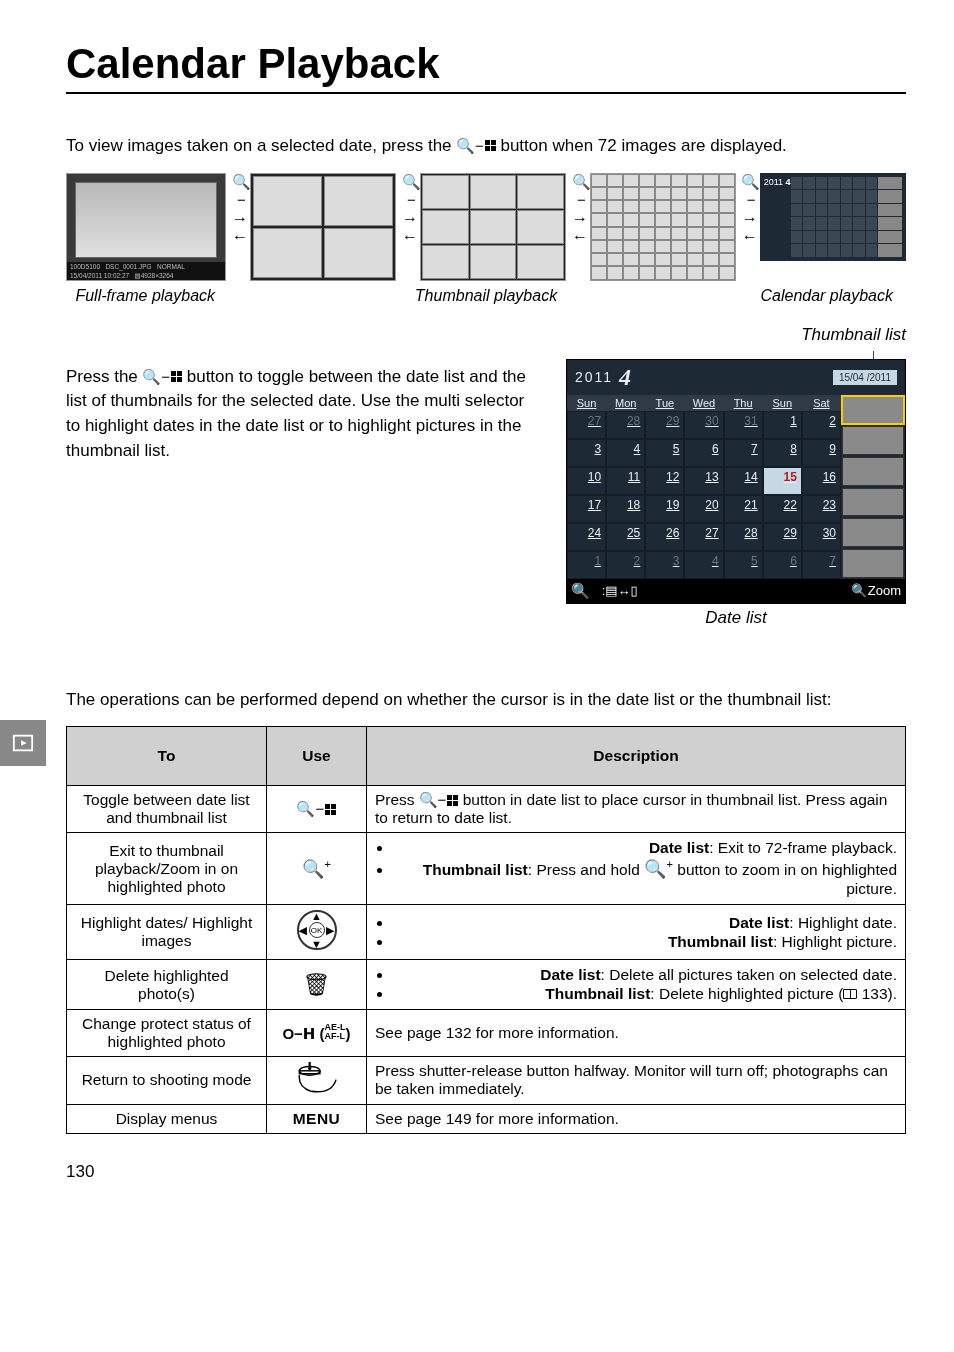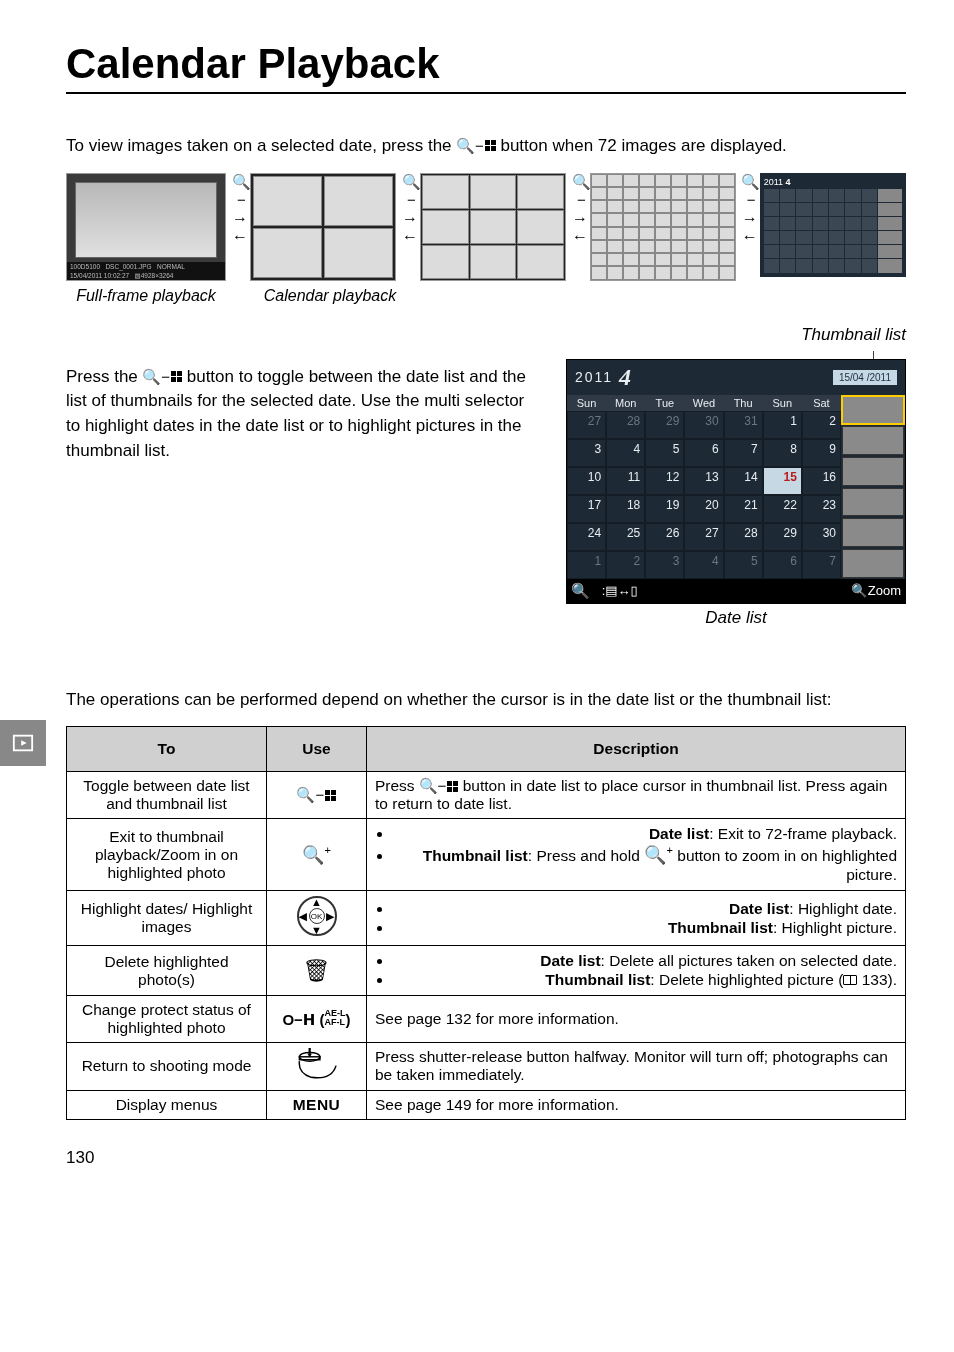--- a/index.html
+++ b/index.html
@@ -7,52 +7,52 @@
   .page { padding: 40px 48px 20px 66px; position: relative; }
   .title { font-size: 42px; font-weight: bold; border-bottom: 2px solid #000; padding-bottom: 4px; margin-bottom: 18px; }
   .body-text { font-size: 17px; line-height: 1.45; margin-bottom: 14px; margin-top: 40px; }
   .diagram-row { display: flex; align-items: flex-start; gap: 6px; margin-bottom: 6px; }
   .card { border: 1px solid #999; background:#eee; position:relative; }
   .frame-lg { width: 160px; height: 108px; }
   .grid4 { width: 160px; height:108px; display:grid; grid-template-columns:1fr 1fr; grid-template-rows:1fr 1fr; gap:2px; padding:2px; background:#222; }
   .grid9 { width: 160px; height:108px; display:grid; grid-template-columns:repeat(3,1fr); grid-template-rows:repeat(3,1fr); gap:1px; padding:1px; background:#222; }
   .grid72 { width: 160px; height:108px; display:grid; grid-template-columns:repeat(9,1fr); grid-template-rows:repeat(8,1fr); gap:0; padding:0; background:#222; }
   .cell { background:#dcdcdc; border:1px solid #888; }
-  .calcard { width:160px; height:104px; background:#1d2a36; color:#fff; font-size:7px; display:flex; flex-direction:column; padding:4px; }
+  .calcard { width:160px; height:88px; background:#1d2a36; color:#fff; font-size:7px; display:flex; flex-direction:row; padding:4px; }
   .caltop { font-size:9px; margin-bottom:2px; }
   .calgrid { flex:1; display:grid; grid-template-columns:repeat(7,1fr) 24px; grid-auto-rows:1fr; gap:1px; }
   .calcell { background:#3b4753; }
   .calthumb { background:#888; }
   .caption-row { display:flex; margin-bottom:20px; }
   .caption { font-style: italic; font-size:16px; text-align:center; }
   
   .fig-wrap { display:flex; gap:28px; align-items:flex-start; margin-bottom:8px; }
   .big-cal { width: 340px; background:#1d2a36; color:#e8edf0; font-size:13px; border:1px solid #000; }
   .big-cal-header { display:flex; align-items:center; padding:4px 8px; }
   .yearlabel { letter-spacing:2px; font-size:14px; }
   .month { font-family: serif; font-style: italic; font-size:24px; font-weight:bold; margin-left:6px; }
   .dateinfo { margin-left:auto; background:#c6d8e4; color:#234; font-size:10px; padding:2px 6px; }
   .dow-row { display:grid; grid-template-columns:repeat(7,1fr); background:#2f3a46; }
   .dow-row span { text-align:center; font-size:11px; padding:2px 0; }
-  .body-row { display:flex; }
+  .body-row { display:flex;text-decoration:underline; }
   .days-grid { display:grid; grid-template-columns:repeat(7,1fr); grid-template-rows:repeat(6,28px); flex:1; }
   .dayc { border:1px solid #141d25; text-align:right; padding:2px 4px 0 0; font-size:12px; }
   .dim { color:#6a7682; }
   .sel { background:#c6d8e4; color:#b91c1c; font-weight:bold; }
   .thumb-col { width:64px; display:flex; flex-direction:column; }
   .thumb-col .th { flex:1; background:#8a8a8a; margin:1px; border:1px solid #333; }
   .th.sel-th { outline:2px solid #fc0; outline-offset:-1px; }
   .bottom-bar { display:flex; align-items:center; background:#000; color:#fff; font-size:13px; padding:3px 4px; }
   .bottom-bar .gap { flex:1; }
   .fig-caption { font-style:italic; font-size:17px; text-align:center; width:340px; margin:4px auto 20px; }
   .thumb-label { font-style: italic; font-size:17px; text-align:right; margin-bottom:6px; }
   .thumb-line { border-right:1px solid #444; height:10px; margin-left:auto; width:1px; margin-right:32px; margin-bottom:-2px; }
   
   table.ops { width:100%; border-collapse:collapse; font-size:15.5px; margin-top:6px; }
-  table.ops th { background:#d0d0d0; border:1px solid #000; padding:13px; font-weight:bold; }
+  table.ops th { background:#d0d0d0; border:1px solid #000; padding:20px; font-weight:bold; }
   table.ops td { border:1px solid #000; padding:5px 8px; vertical-align:middle; }
   table.ops td.c { text-align:center; }
   ul.desc { list-style: disc; padding-left:18px;text-align:right; }
   ul.desc li { margin:1px 0; }
   .sidebar { position:absolute; left:0; top:720px; width:46px; height:46px; background:#888; display:flex; align-items:center; justify-content:center; color:#fff; }
   .sidebar svg { width:22px; height:22px; }
   .pagenum { font-size:17px; margin-top:28px; }
   .relarrow { width:12px; font-size:16px; text-align:center; }
   .frame-photo { background:#3a3a3a; position:relative; }
   .frame-photo::after { content:""; position:absolute; inset:8px 8px 22px 8px; background:linear-gradient(#b8b8b8,#e0e0e0); border:1px solid #666; }
@@ -275,20 +275,21 @@
           <div class="calcell"></div>
           <div class="calcell"></div>
           <div class="calthumb"></div>
         </div>
     </div>
   </div>
 
   <div class="caption-row">
     <div class="caption" style="width:160px">Full-frame playback</div>
     <div style="width:12px"></div>
+    <div class="caption" style="width:504px">Thumbnail playback</div>
     <div style="width:12px"></div>
     <div class="caption" style="width:160px">Calendar playback</div>
   </div>
 
   <div class="fig-wrap">
     <div class="right-col">
       <p class="body-text">
         <span>Press the </span>
         <span class="qicon">🔍−<span class="qbox">
               <span></span>

